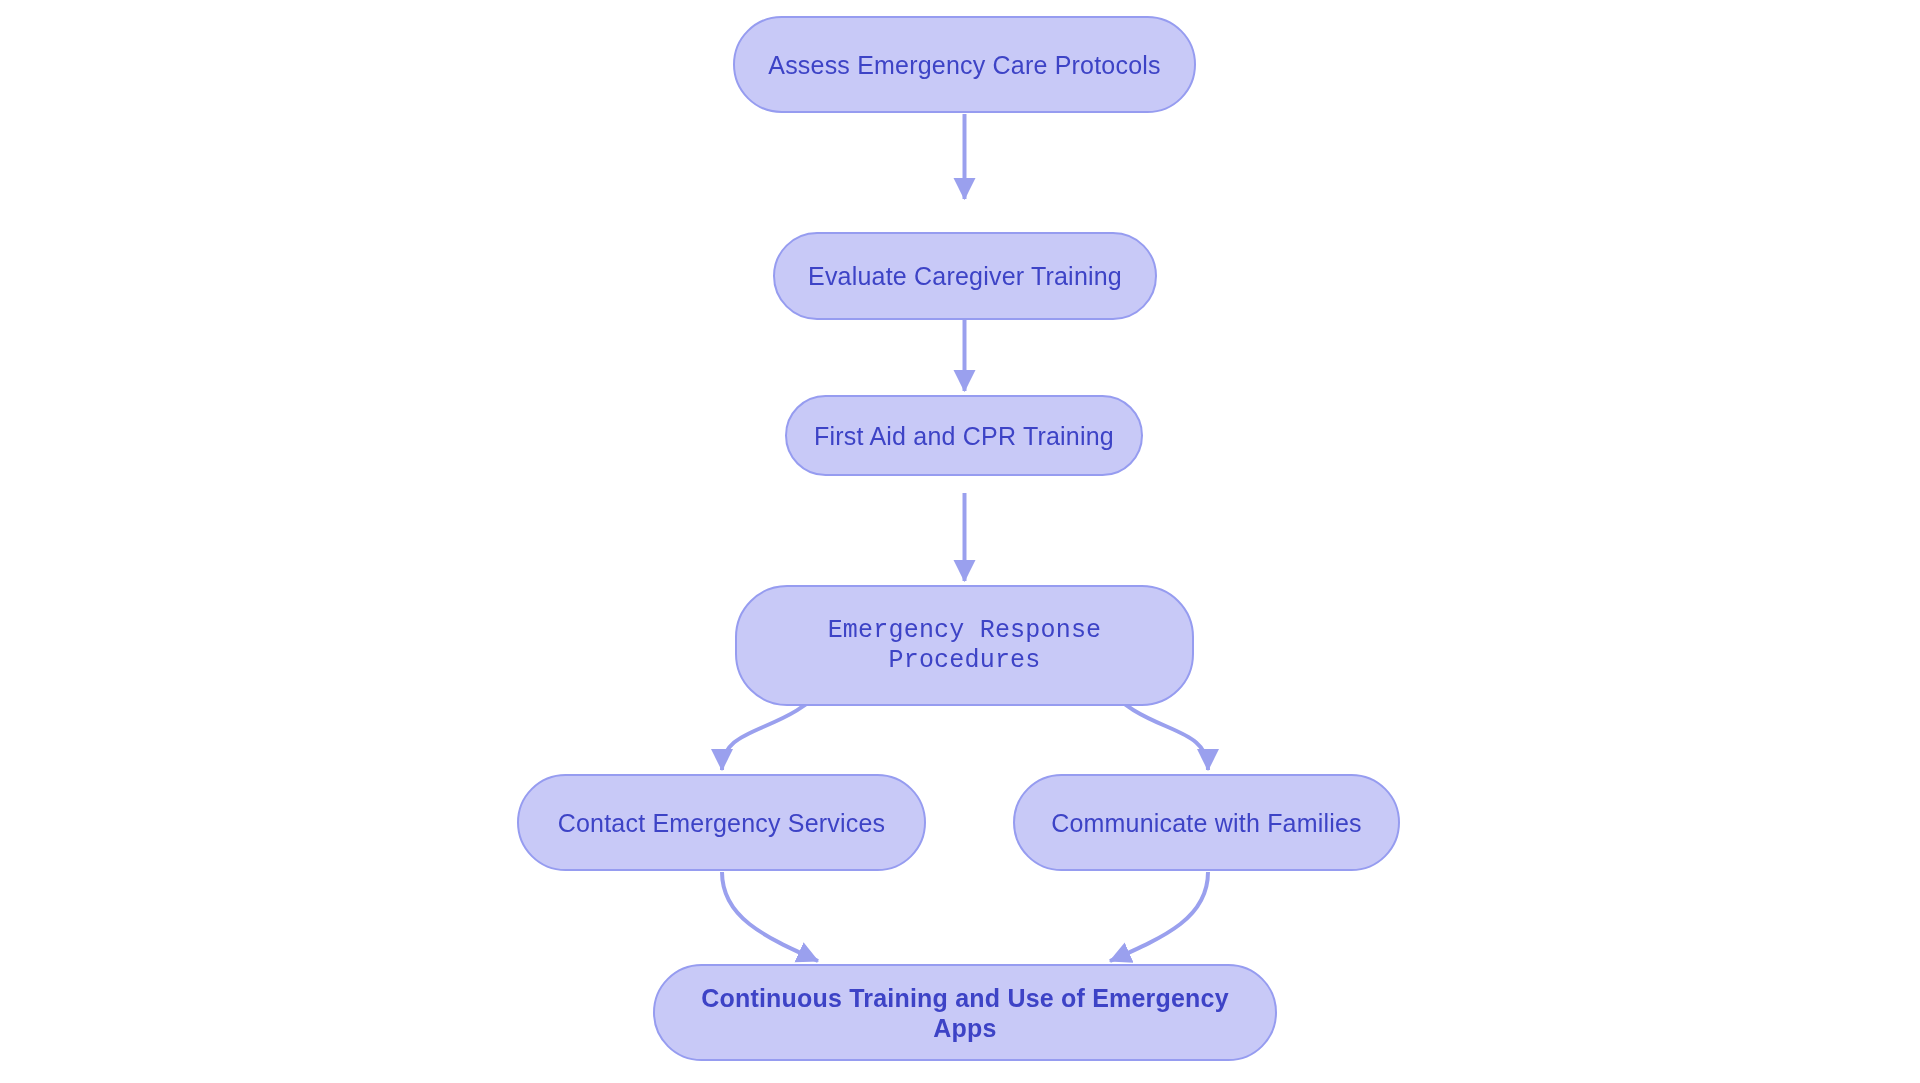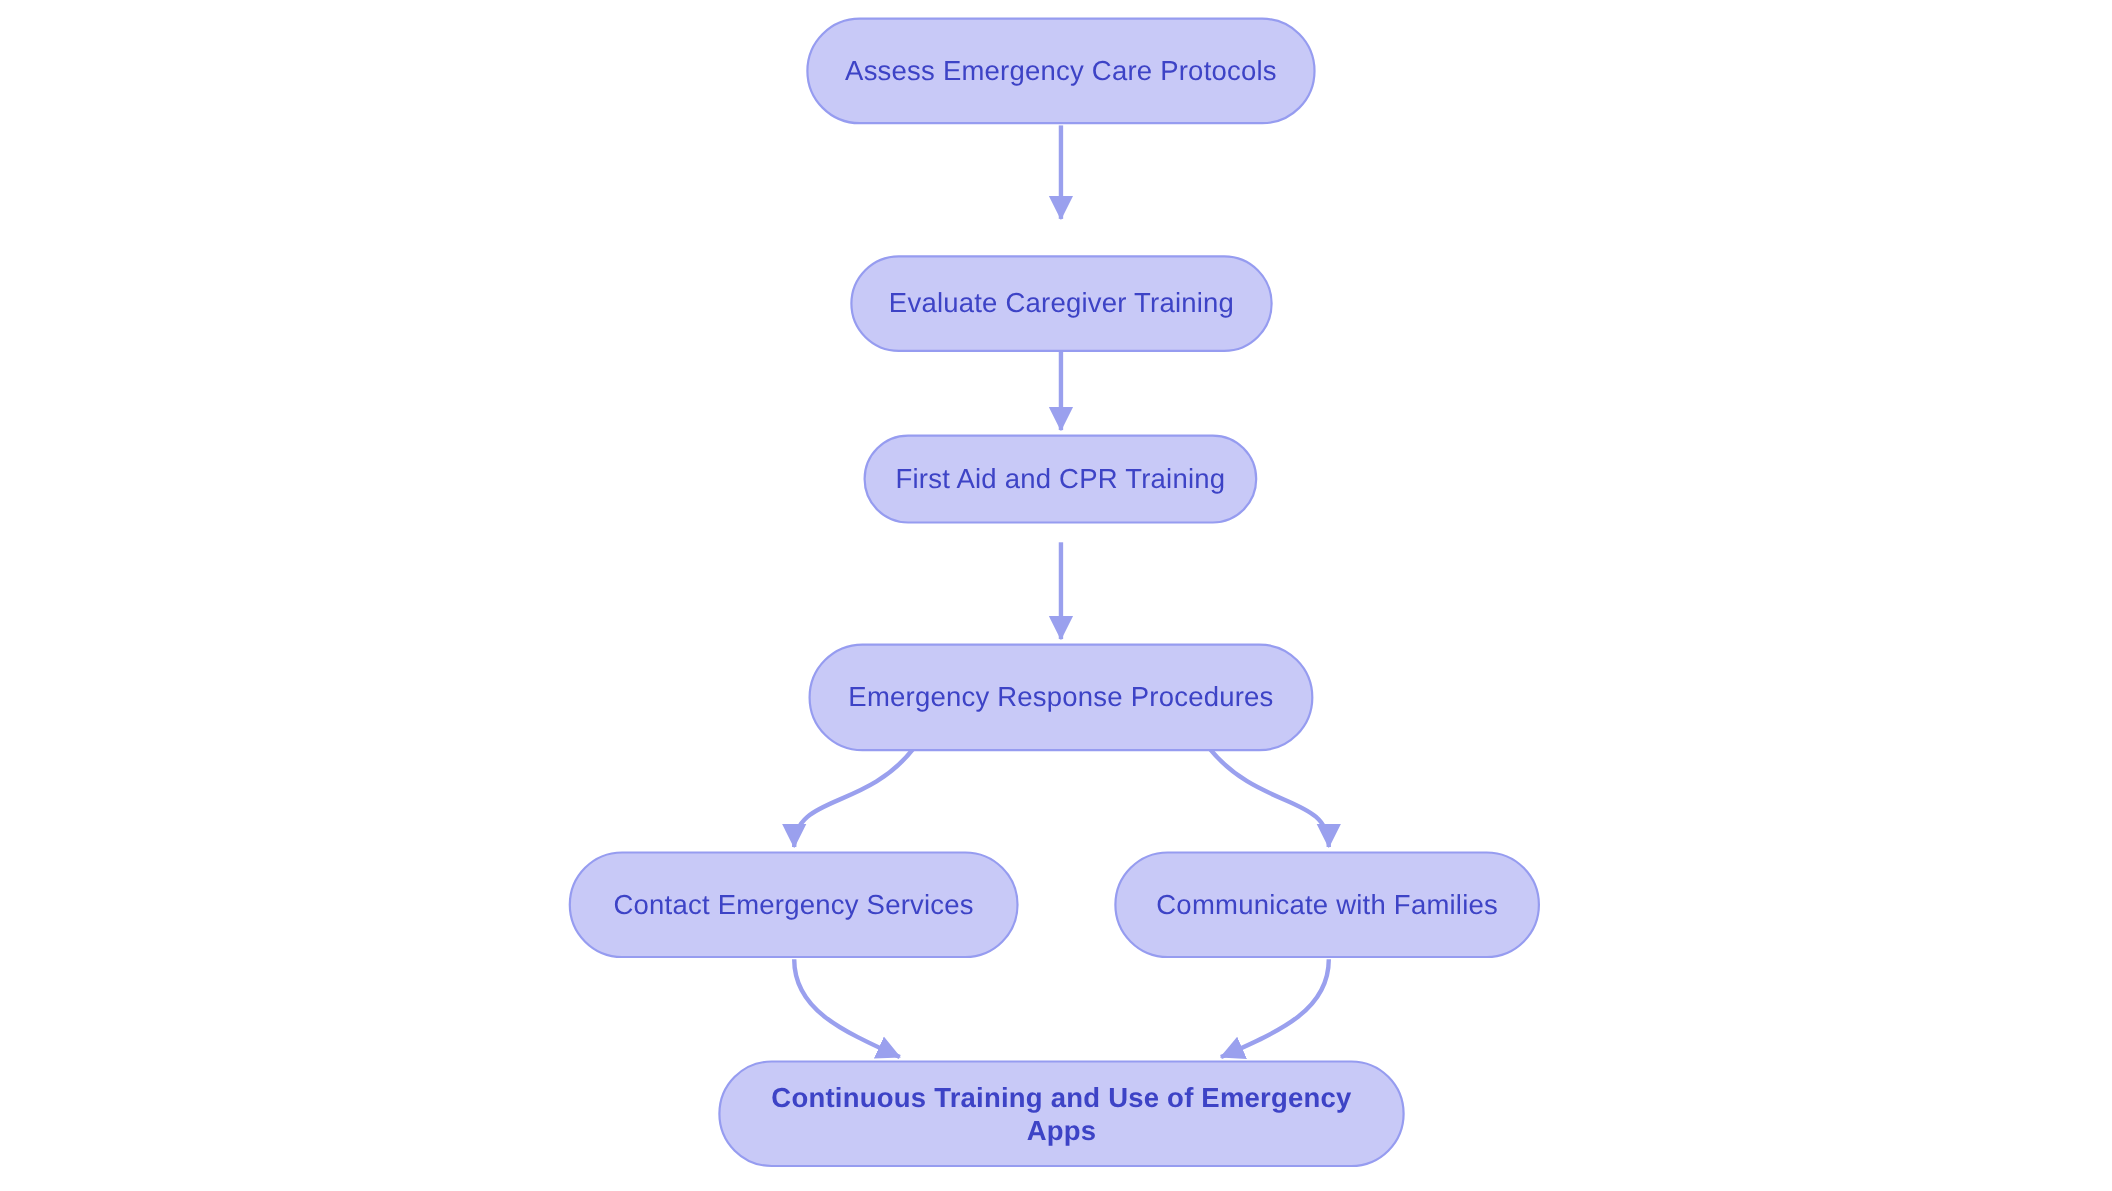--- a/index.html
+++ b/index.html
@@ -31,21 +31,21 @@
     background:var(--node-fill);
     border:2px solid var(--node-border);
     border-radius:52px;
     color:var(--node-text);
     font-size:25px;line-height:1.2;letter-spacing:0.2px;
     padding:0 20px;
   }
   .n1{left:733px;top:16px;width:463px;height:97px;}
   .n2{left:773px;top:203px;width:384px;height:88px;margin-top:29px;}
   .n3{left:785px;top:395px;width:358px;height:81px;}
-  .n4{left:735px;top:585px;width:459px;height:98px;}
+  .n4{left:735px;top:585px;width:459px;height:121px;font-family:Liberation Mono, monospace;}
   .n5{left:517px;top:774px;width:409px;height:97px;}
   .n6{left:1013px;top:774px;width:387px;height:97px;}
   .n7{left:653px;top:964px;width:624px;height:97px;font-weight:bold;}
 </style>
 </head>
 <body>
 
 <div class="canvas">
 
   <svg class="edges" viewBox="0 0 1920 1083" xmlns="http://www.w3.org/2000/svg">

